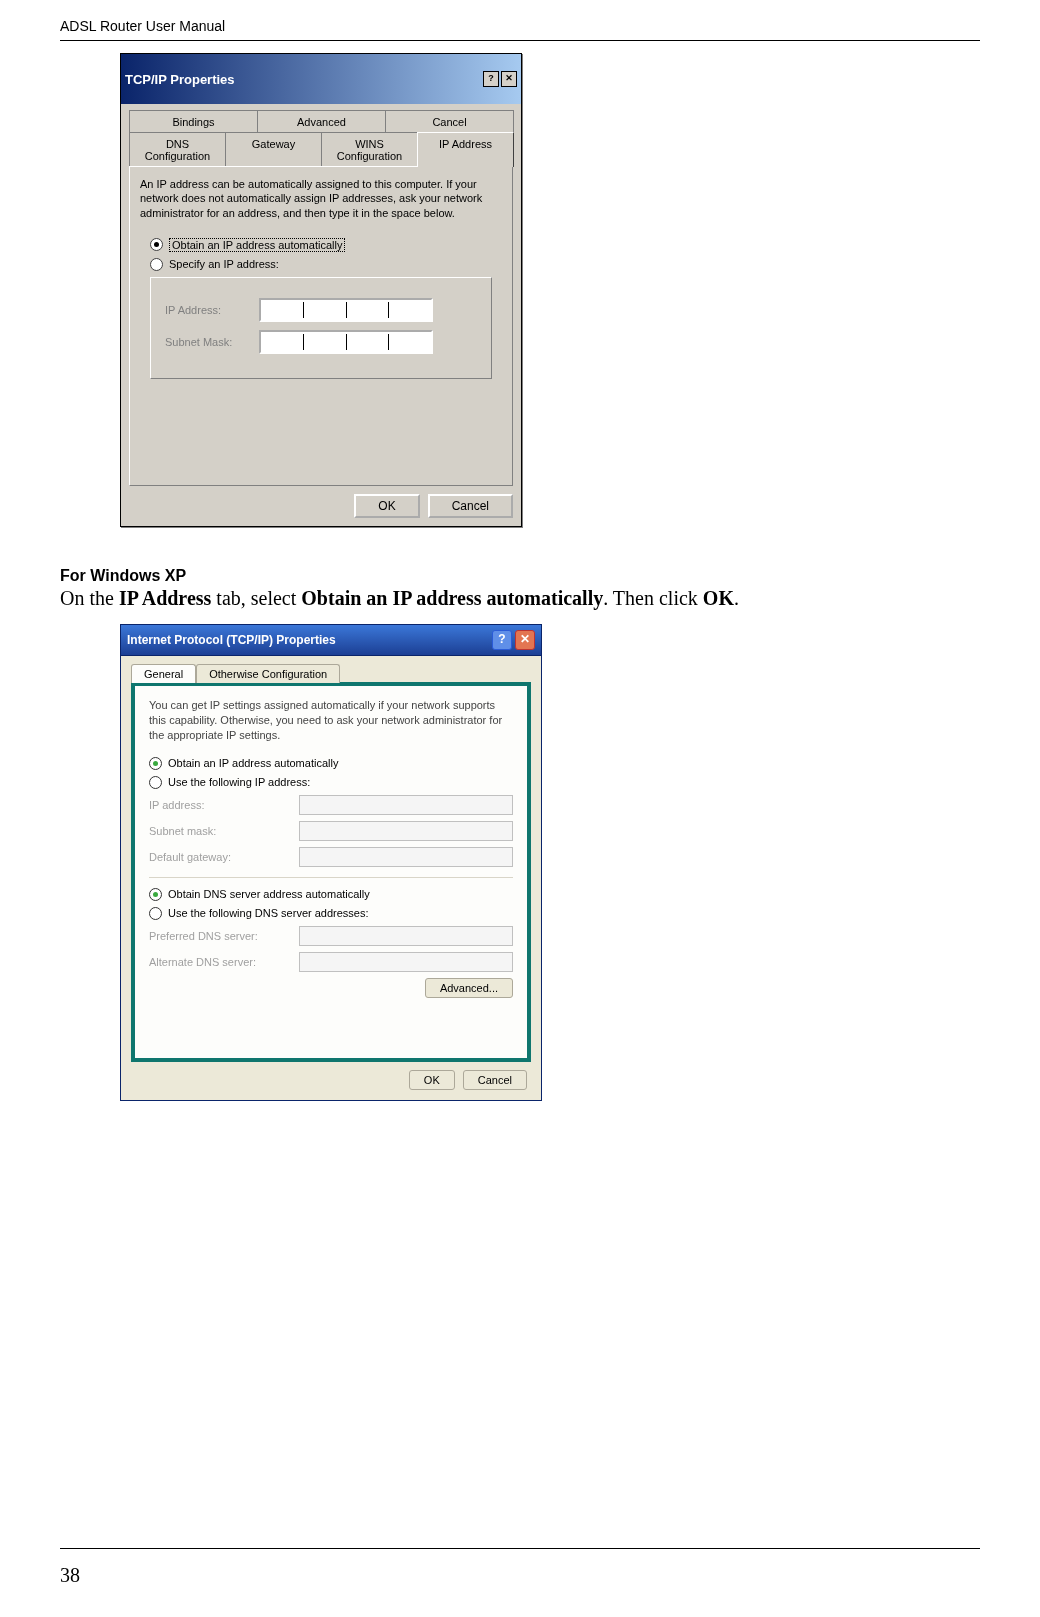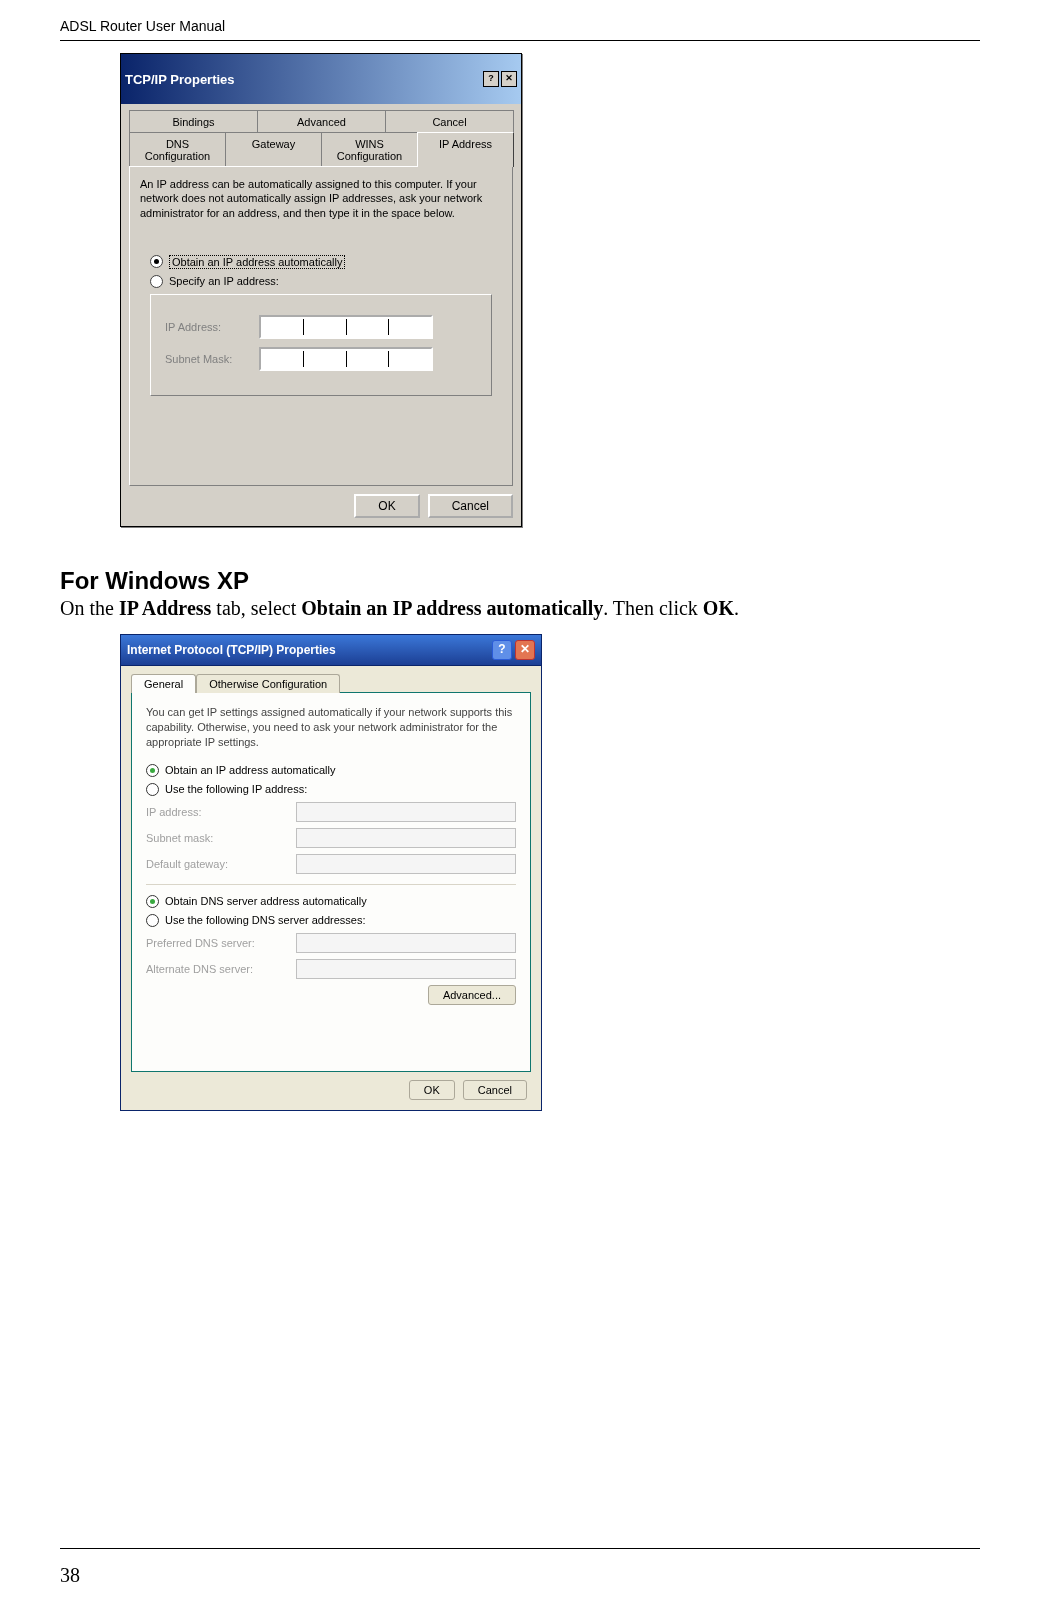--- a/index.html
+++ b/index.html
@@ -113,21 +113,21 @@
     border-left-color: #fff;
     padding: 10px;
     background: #d4d0c8;
     min-height: 320px;
     box-sizing: border-box;
     position: relative;
   }
   .win98-desc {
     font-size: 11px;
     line-height: 1.3;
-    margin-bottom: 35px;
+    margin-bottom: 18px;
   }
   .win98-radio {
     display: flex;
     align-items: center;
     gap: 6px;
     margin: 6px 0 6px 10px;
     font-size: 11px;
   }
   .win98-radio .dot {
     width: 11px;
@@ -195,21 +195,21 @@
     border: 2px outset #fff;
     background: #d4d0c8;
     padding: 3px 22px;
     font-size: 12px;
   }
 
   
   .section-heading {
     font-family: Verdana, Arial, sans-serif;
     font-weight: bold;
-    font-size: 24px;
+    font-size: 16px;
     margin: 40px 0 2px 0;
   }
   .body-text {
     font-family: "Times New Roman", serif;
     font-size: 20px;
     margin: 0 0 14px 0;
   }
   .body-text b { font-weight: bold; }
 
   
@@ -252,21 +252,21 @@
     border: 1px solid #aca899;
     border-bottom: none;
     padding: 3px 12px;
     background: #ece9d8;
     border-top-left-radius: 3px;
     border-top-right-radius: 3px;
     font-size: 11px;
   }
   .winxp-tab.active { background: #fdfdfb; position: relative; z-index: 2; text-align: center; }
   .winxp-panel {
-    border: 1px solid #0f766e;
+    border: 4px solid #0f766e;
     background: #fdfdfb;
     padding: 12px 14px;
     min-height: 380px;
     box-sizing: border-box;
   }
   .winxp-desc { font-size: 11px; line-height: 1.35; color: #444; margin-bottom: 14px; }
   .winxp-radio {
     display: flex;
     align-items: center;
     gap: 6px;

